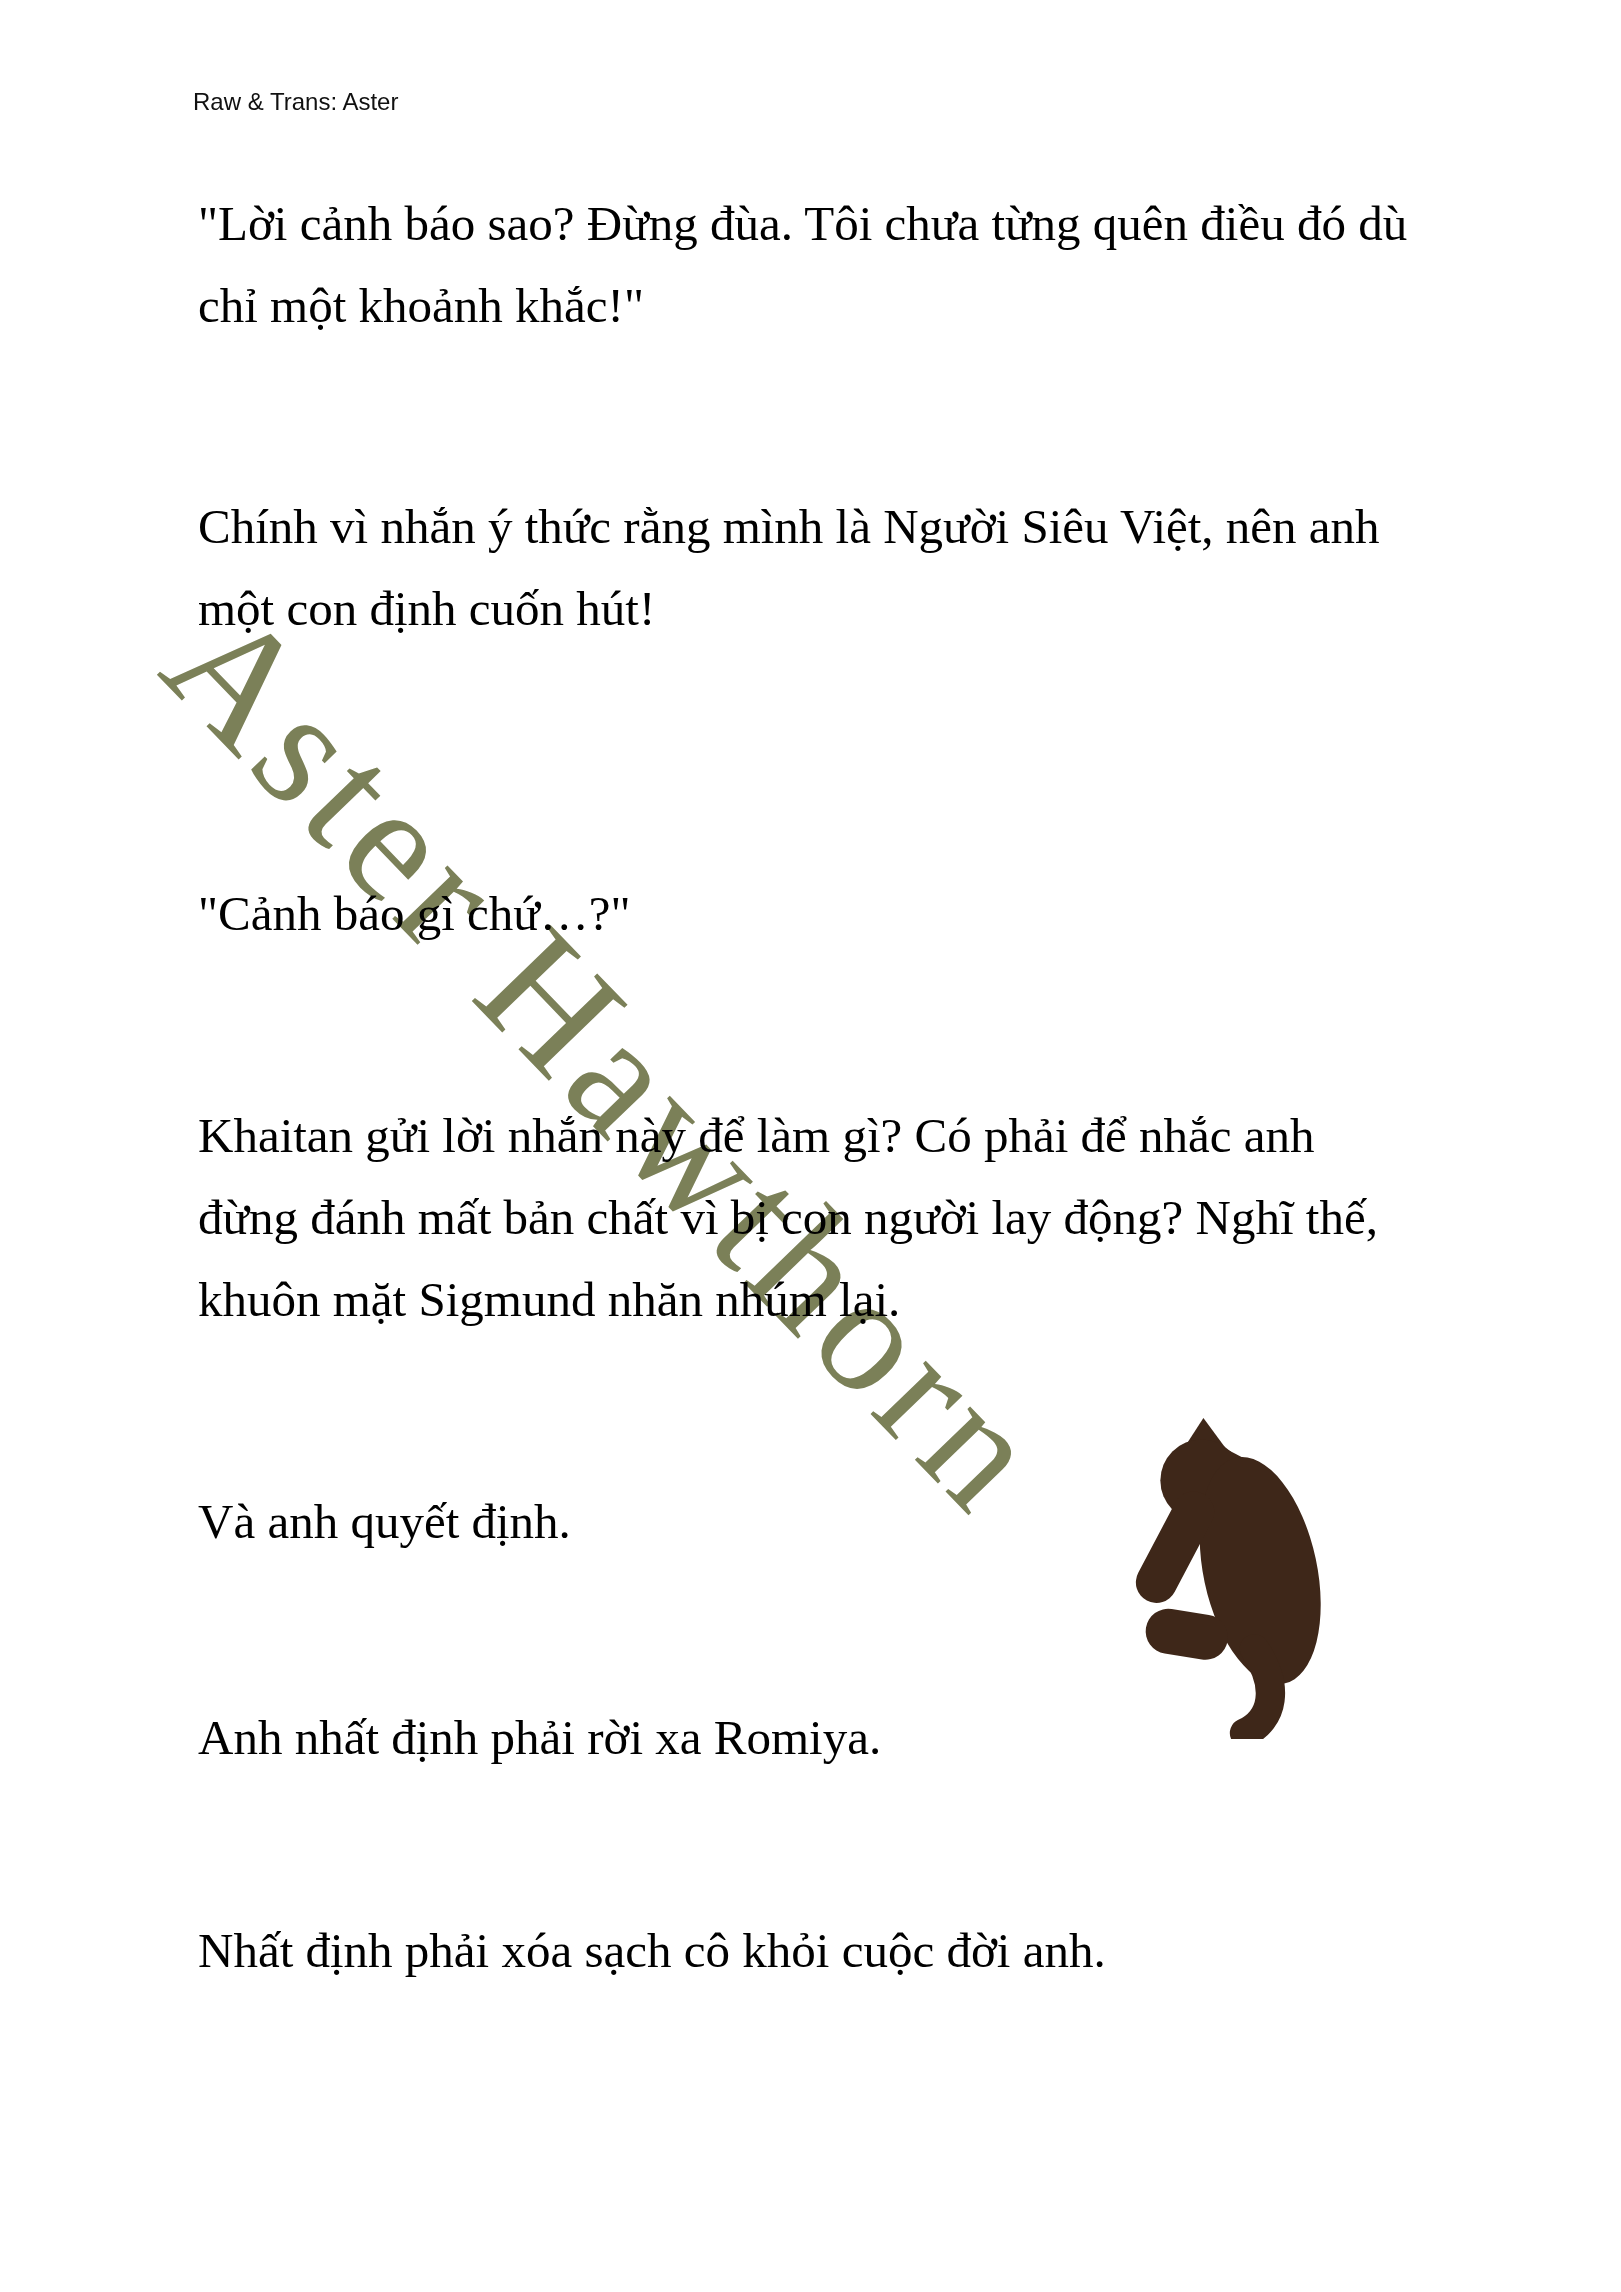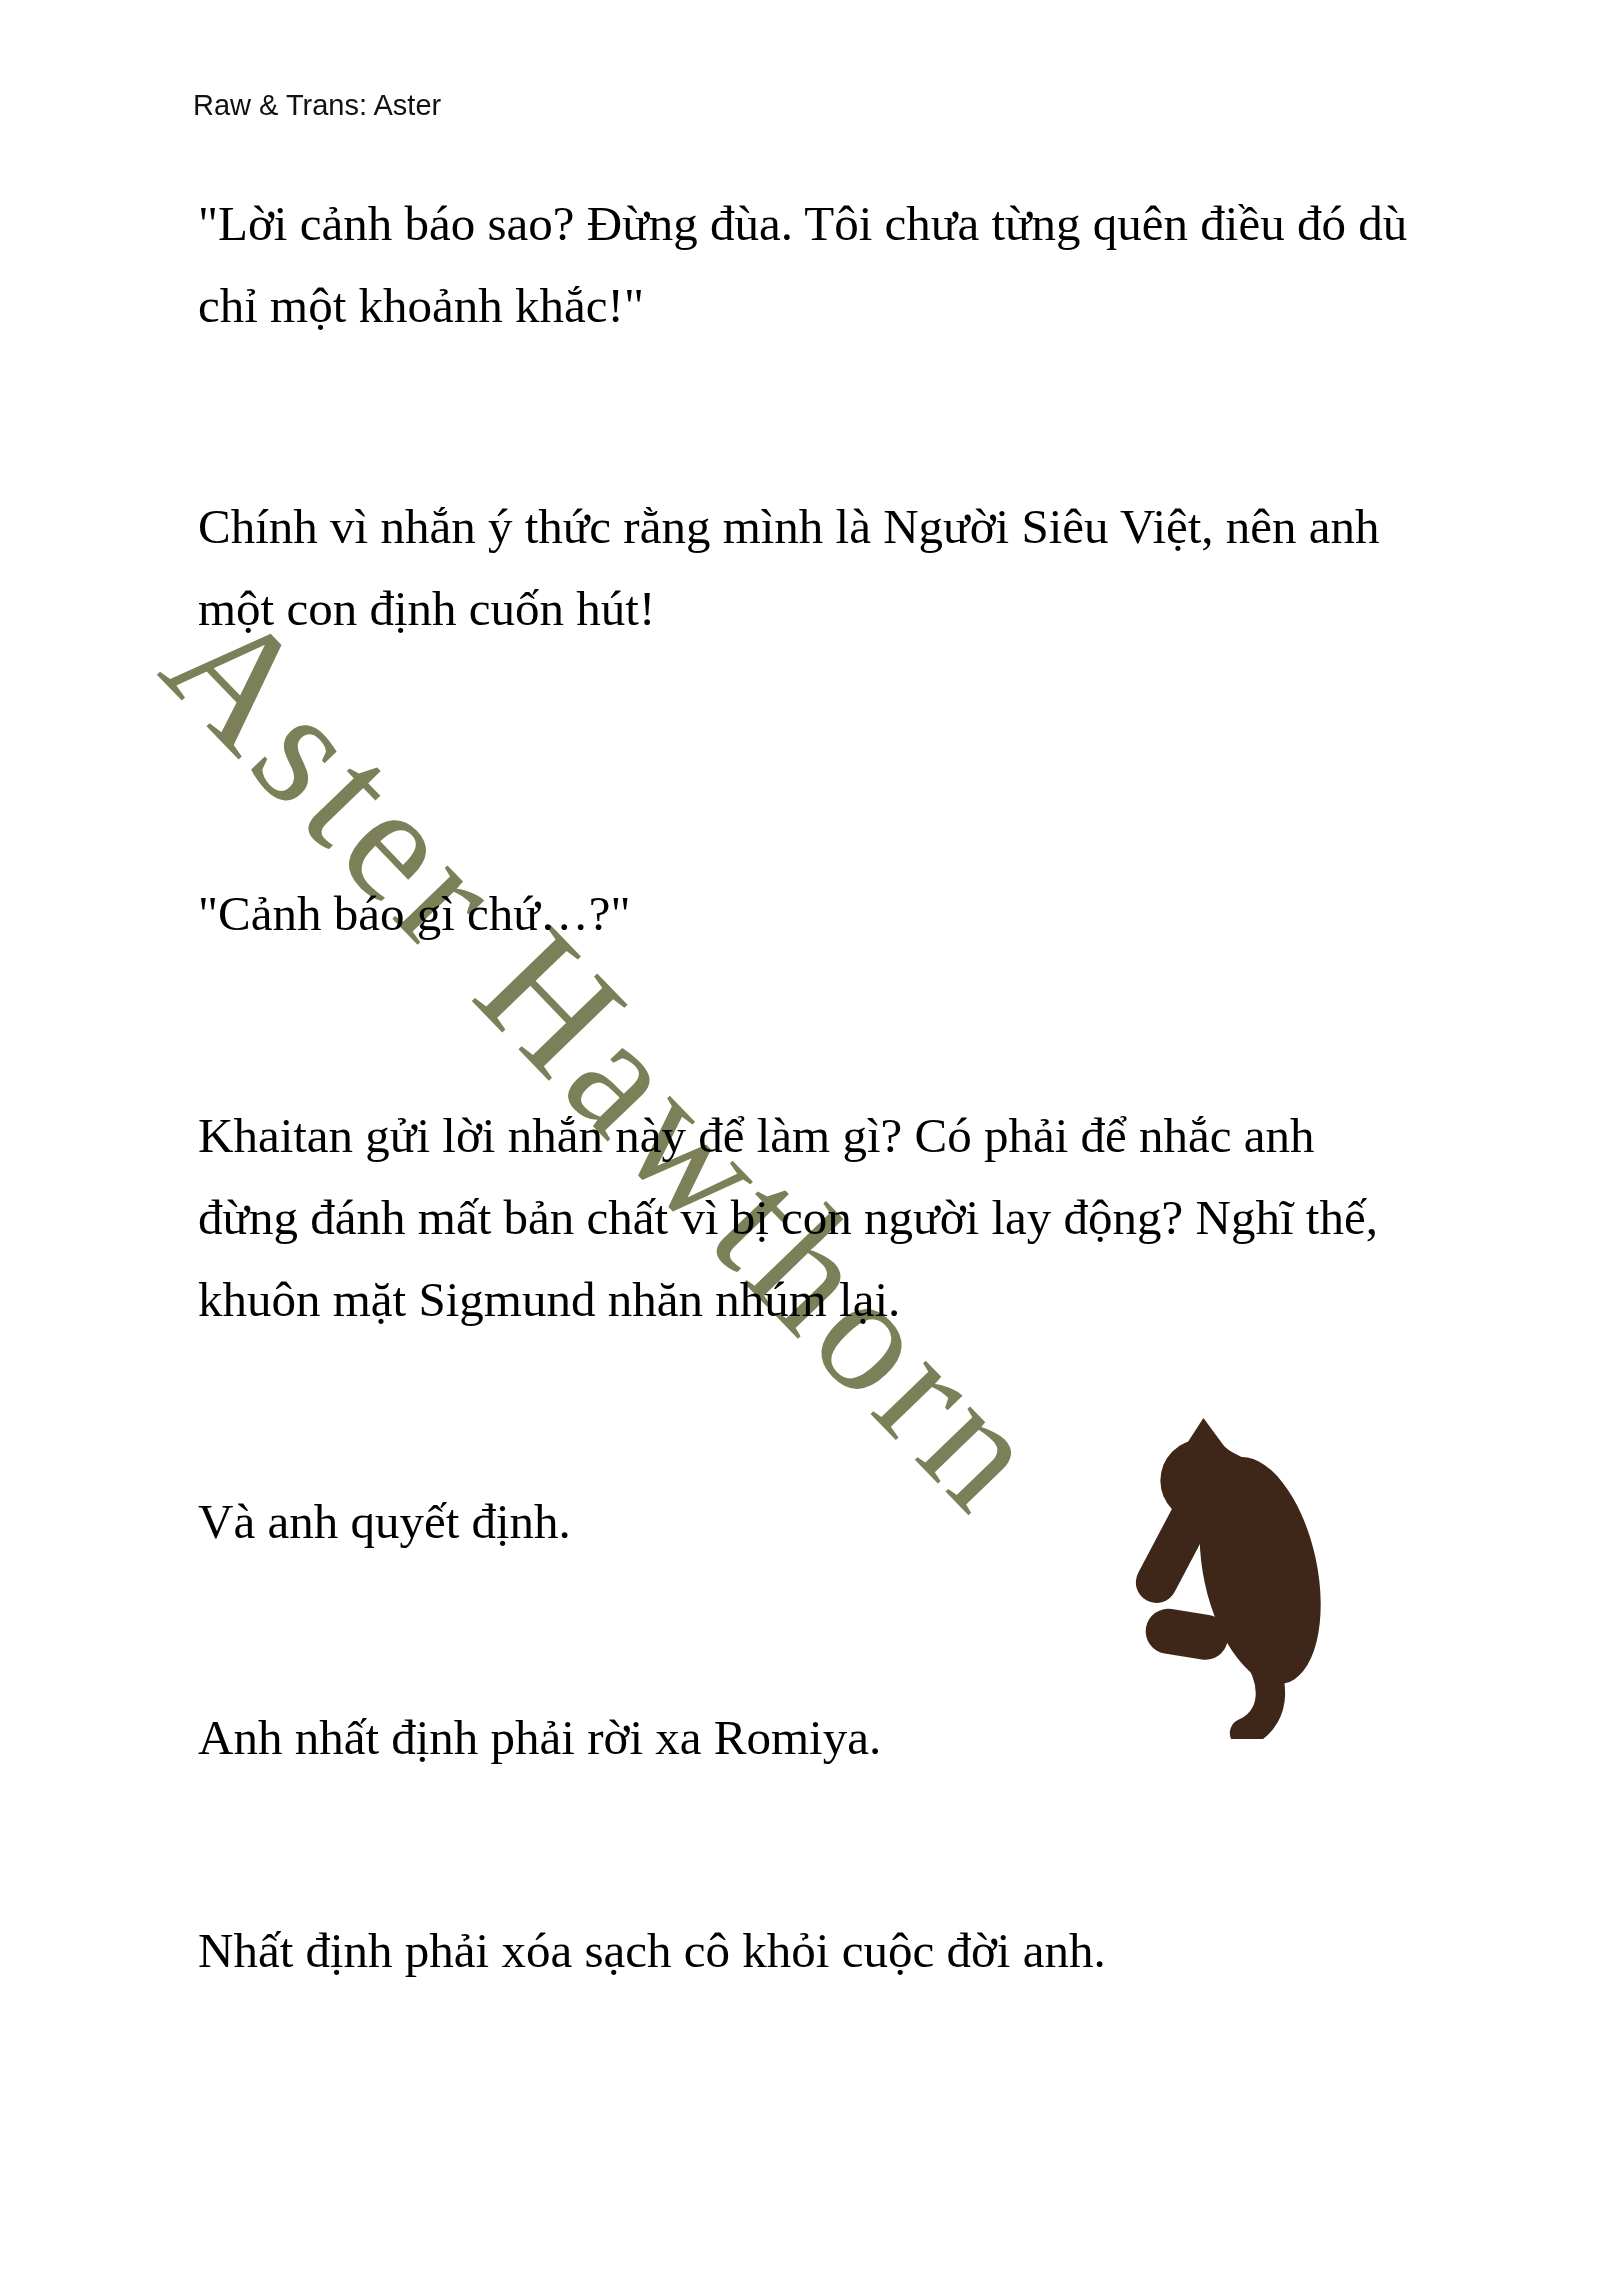--- a/index.html
+++ b/index.html
@@ -8,21 +8,21 @@
     width:1621px;height:2293px;
     background:#ffffff;
     overflow:hidden;
     margin:0 auto;
     font-family:"Liberation Serif","DejaVu Serif",serif;
     color:var(--text,#000);
   }
   .doc-header{
     position:absolute;left:193px;top:88px;
     font-family:"Liberation Sans","DejaVu Sans",sans-serif;
-    font-size:29px;line-height:1.2;color:#111;
+    font-size:24px;line-height:1.2;color:#111;
     z-index:2;white-space:nowrap;
   }
   .para{
     position:absolute;left:198px;
     font-size:49px;line-height:82px;
     z-index:2;
   }
   .line{white-space:nowrap;}
   .watermark{
     position:absolute;left:265px;top:568px;

